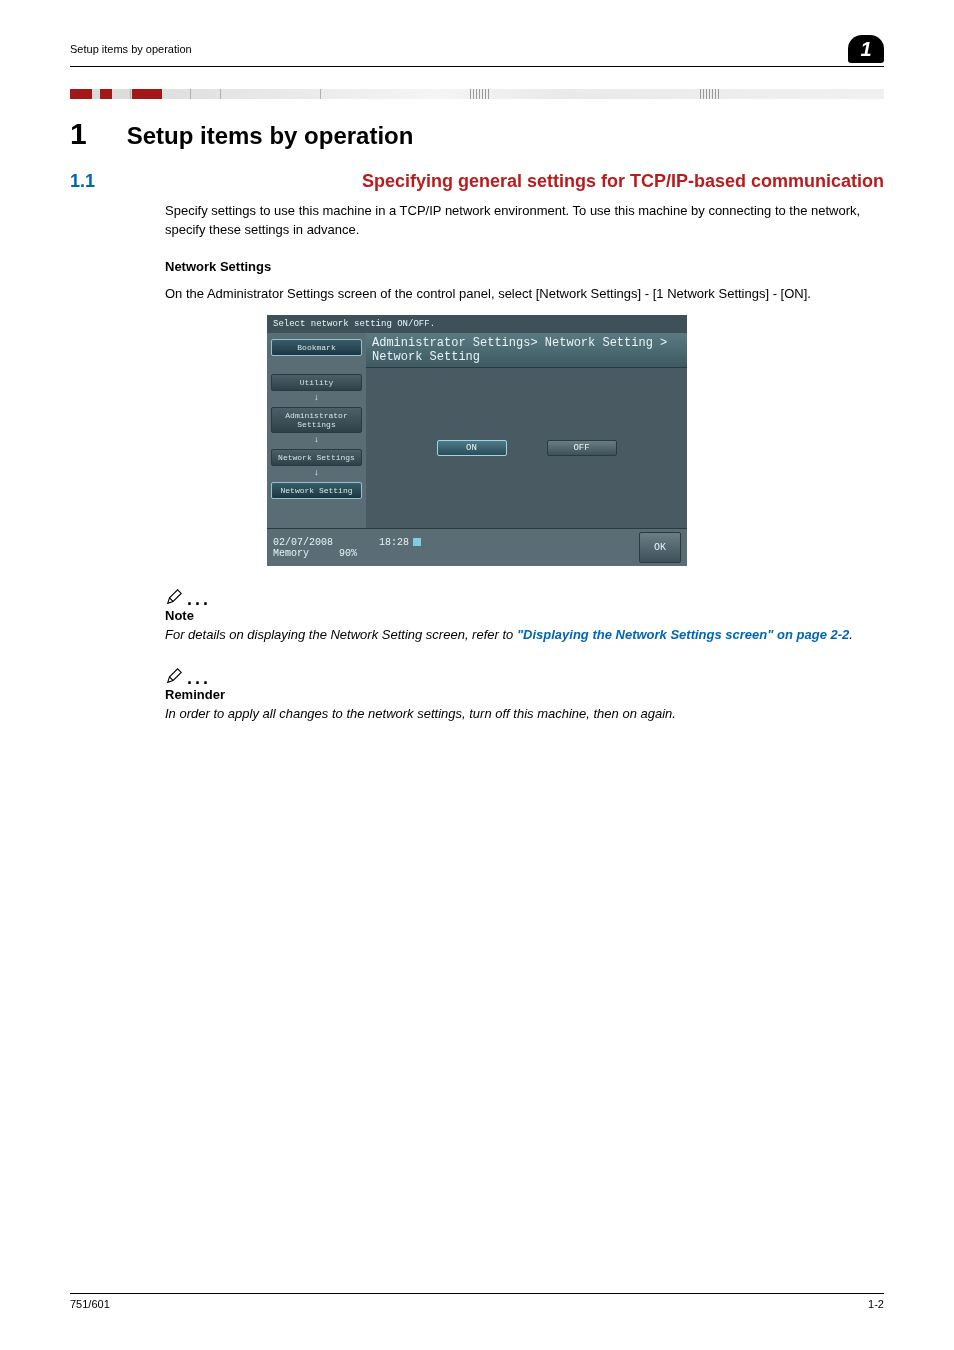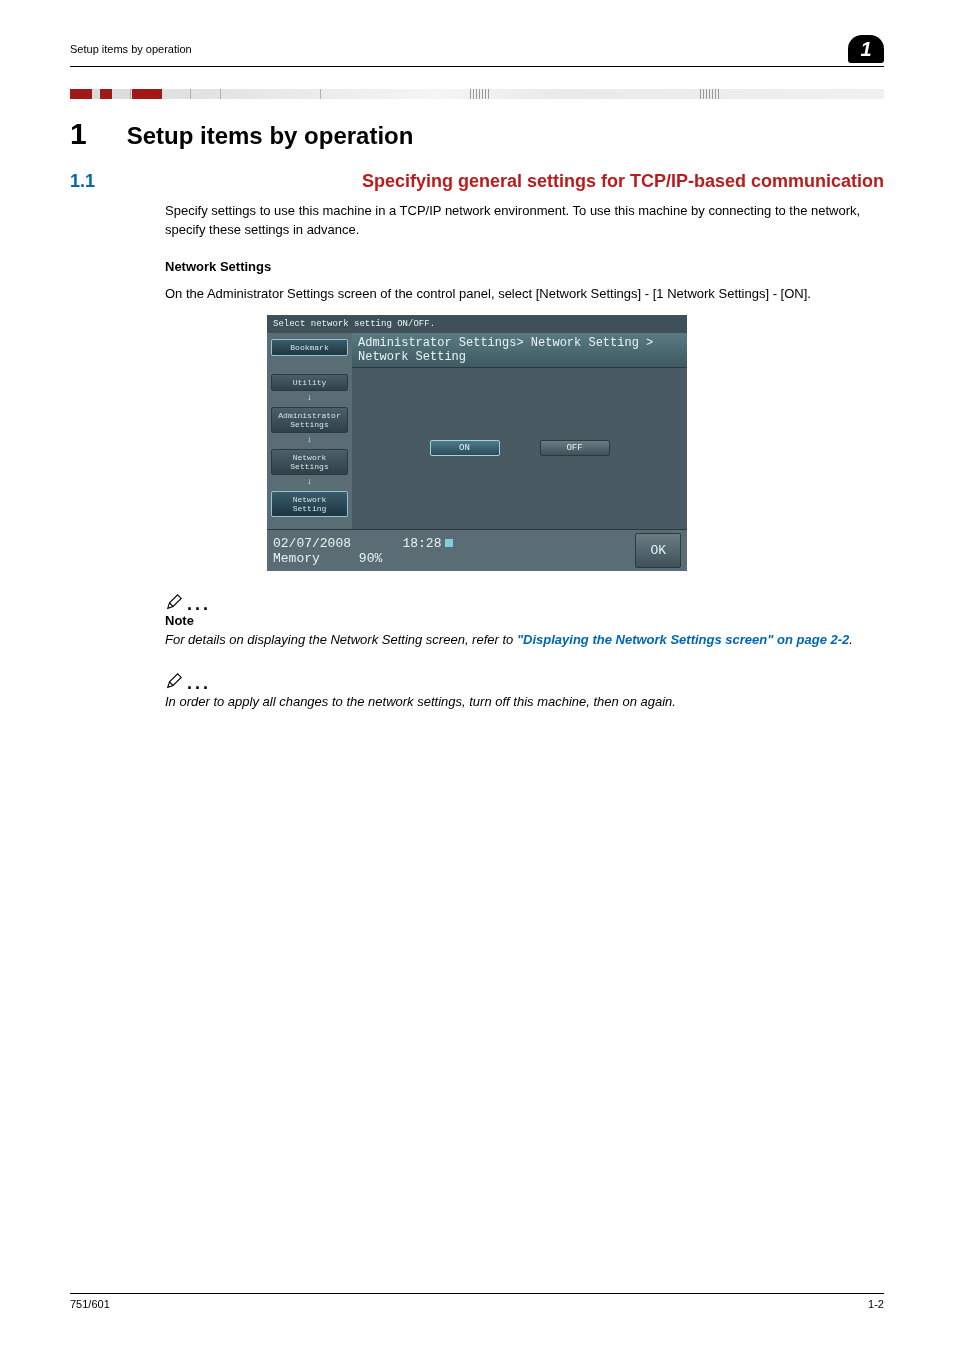--- a/index.html
+++ b/index.html
@@ -86,21 +86,21 @@
       width: 420px;
       margin: 12px auto 0 auto;
       background: #7f1d1d;
       font-family: "Courier New", monospace;
       font-size: 9px;
       color: #e8f4f4;
       border-radius: 25px;
     }
     .ss-top { padding: 4px 6px; background: #3e5058; }
     .ss-row { display: flex; }
-    .ss-sidebar { width: 85px; background: #5a6c74; padding: 6px 4px; }
+    .ss-sidebar { width: 99px; background: #5a6c74; padding: 6px 4px; }
     .sb-btn {
       border: 1px solid #2c3a40;
       background: linear-gradient(#4c6068,#2f4048);
       color: #cfe8e8;
       text-align: center;
       padding: 3px 2px;
       margin-bottom: 6px;
       font-size: 8px;
       border-radius: 2px;
     }
@@ -132,21 +132,21 @@
     .onoff-btn.active {
       background: linear-gradient(#4f7a88,#2a4c58);
       border-color: #9fd4e4;
     }
     .ss-bottom {
       display: flex;
       justify-content: space-between;
       align-items: center;
       background: #5a6c74;
       padding: 3px 6px;
-      font-size: 13px;
+      font-size: 10px;
       border-top: 1px solid #2c3a40;
     }
     .ok-btn {
       border: 1px solid #2c3a40;
       background: linear-gradient(#6a7c84,#3e5058);
       padding: 9px 14px;
       border-radius: 2px;
     }
     .sb-memory { display:inline-flex; align-items:center; gap:4px;margin-left:28px; }
     .mem-icon { display:inline-block; width:8px; height:8px; background:#7fcfe0; }
@@ -265,20 +265,21 @@
 
     <div class="note-block">
       <div class="note-icon-row">
         <span class="pencil">
           <svg viewBox="0 0 20 20">
               <path d="M3 17 L5 11 L14 2 L18 6 L9 15 Z M5 11 L9 15" fill="none" stroke="#000" stroke-width="1.2"></path>
             </svg>
         </span>
         <span class="dots">...</span>
       </div>
+      <div class="note-title">Reminder</div>
       <div class="note-body">In order to apply all changes to the network settings, turn off this machine, then on again.</div>
     </div>
 
   </div>
 </div>
 
 <div class="footer">
   <span>751/601</span>
   <span>1-2</span>
 </div>

